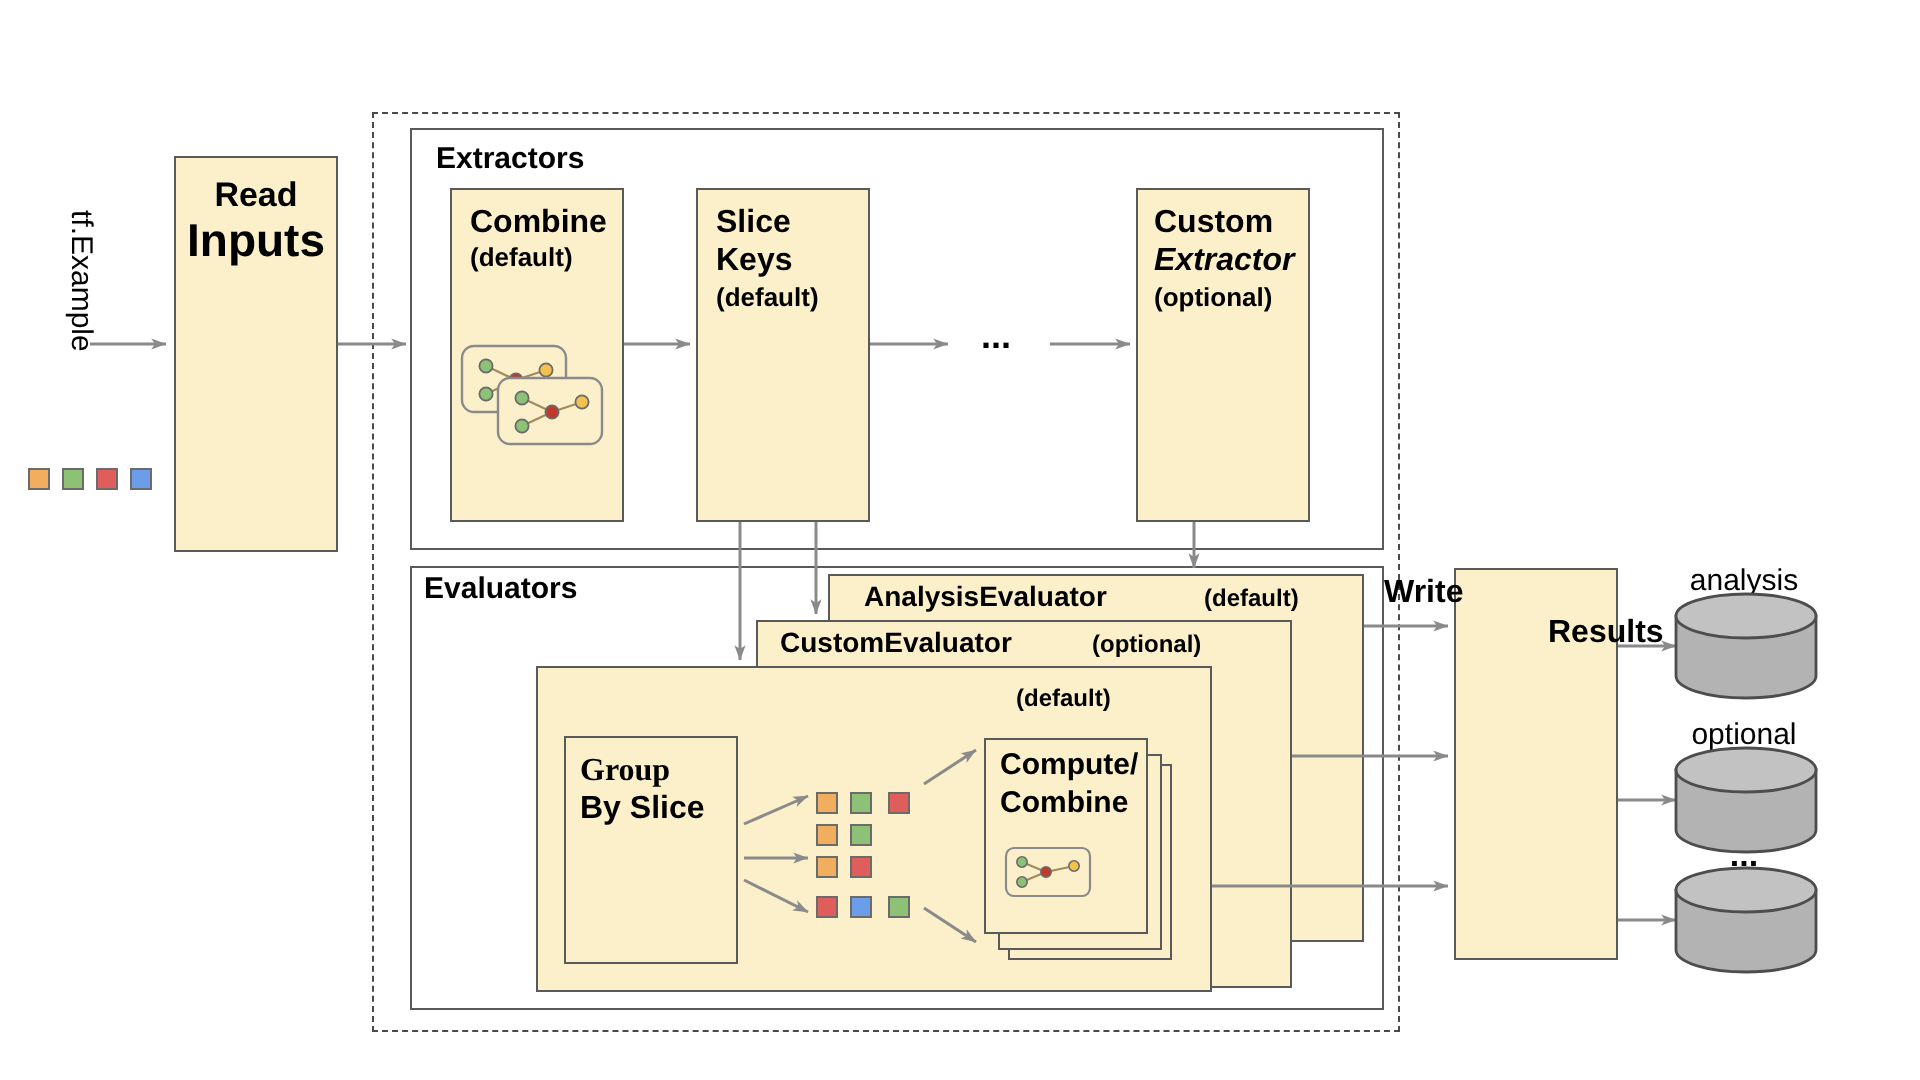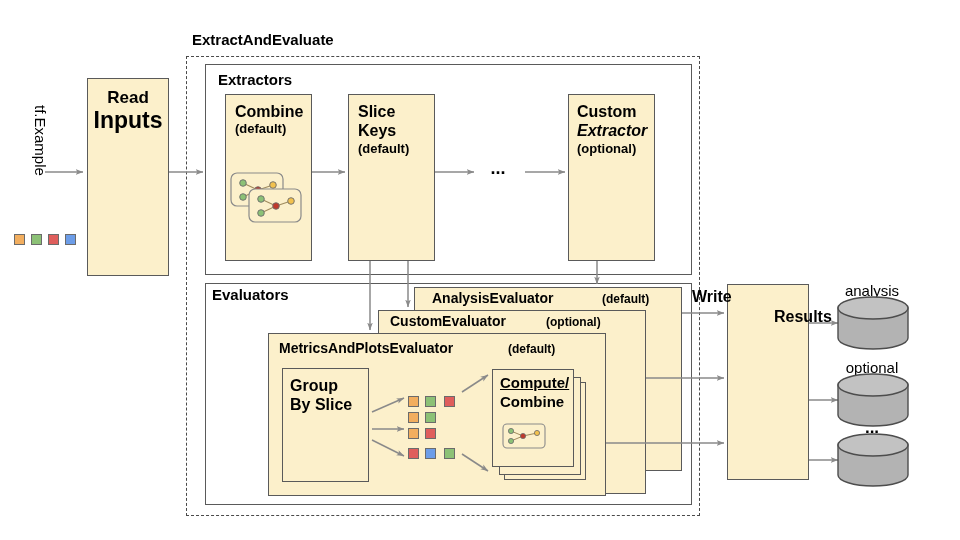--- a/index.html
+++ b/index.html
@@ -83,21 +83,20 @@
     <div class="sq" style="left:14px; top:234px; background:#f2ae5f;"></div>
     <div class="sq" style="left:31px; top:234px; background:#8cc176;"></div>
     <div class="sq" style="left:48px; top:234px; background:#df5e5c;"></div>
     <div class="sq" style="left:65px; top:234px; background:#6c9de8;"></div>
   </div>
 
   <div class="box" style="left:87px; top:78px; width:82px; height:198px;"></div>
   <div class="lbl bold ctr" style="left:87px; top:88px; width:82px; font-size:17px;">Read</div>
   <div class="lbl bold ctr" style="left:87px; top:108px; width:82px; font-size:23px;">Inputs</div>
 
-  <div class="lbl bold" style="left:192px; top:32px; font-size:15px;">ExtractAndEvaluate</div>
   <div class="dashbox" style="left:186px; top:56px; width:514px; height:460px;"></div>
 
   <div class="plainbox" style="left:205px; top:64px; width:487px; height:211px;"></div>
   <div class="lbl bold" style="left:218px; top:72px; font-size:15px;">Extractors</div>
 
   <div class="box" style="left:225px; top:94px; width:87px; height:167px;"></div>
   <div class="lbl bold" style="left:235px; top:103px; font-size:16px;">Combine</div>
   <div class="lbl bold" style="left:235px; top:122px; font-size:13px;">(default)</div>
 
   <div class="box" style="left:348px; top:94px; width:87px; height:167px;"></div>
@@ -117,25 +116,24 @@
 
   <div class="box" style="left:414px; top:287px; width:268px; height:184px;"></div>
   <div class="lbl bold" style="left:432px; top:291px; font-size:14px;">AnalysisEvaluator</div>
   <div class="lbl bold" style="left:602px; top:293px; font-size:12px;">(default)</div>
 
   <div class="box" style="left:378px; top:310px; width:268px; height:184px;"></div>
   <div class="lbl bold" style="left:390px; top:314px; font-size:14px;">CustomEvaluator</div>
   <div class="lbl bold" style="left:546px; top:316px; font-size:12px;">(optional)</div>
 
   <div class="box" style="left:268px; top:333px; width:338px; height:163px;"></div>
-  <div class="lbl bold" style="left:279px; top:341px; font-size:14px;">MetricsAndPlotsEvaluator</div>
   <div class="lbl bold" style="left:508px; top:343px; font-size:12px;">(default)</div>
 
   <div class="box" style="left:282px; top:368px; width:87px; height:114px;"></div>
-  <div class="lbl bold" style="left:290px; top:377px; font-size:16px;">Group</div>
+  <div class="lbl bold" style="left:290px; top:377px; font-size:16px;font-family:Liberation Serif, serif;">Group</div>
   <div class="lbl bold" style="left:290px; top:396px; font-size:16px;">By Slice</div>
 
   <div>
     <div class="sq" style="left:408px; top:396px; background:#f2ae5f;"></div>
     <div class="sq" style="left:425px; top:396px; background:#8cc176;"></div>
     <div class="sq" style="left:444px; top:396px; background:#df5e5c;"></div>
 
     <div class="sq" style="left:408px; top:412px; background:#f2ae5f;"></div>
     <div class="sq" style="left:425px; top:412px; background:#8cc176;"></div>
 
@@ -143,21 +141,21 @@
     <div class="sq" style="left:425px; top:428px; background:#df5e5c;"></div>
 
     <div class="sq" style="left:408px; top:448px; background:#df5e5c;"></div>
     <div class="sq" style="left:425px; top:448px; background:#6c9de8;"></div>
     <div class="sq" style="left:444px; top:448px; background:#8cc176;"></div>
   </div>
 
   <div class="box" style="left:504px; top:382px; width:82px; height:98px;"></div>
   <div class="box" style="left:499px; top:377px; width:82px; height:98px;"></div>
   <div class="box" style="left:492px; top:369px; width:82px; height:98px;"></div>
-  <div class="lbl bold" style="left:500px; top:375px; font-size:15px;text-decoration:underline;">Compute/</div>
+  <div class="lbl bold" style="left:500px; top:375px; font-size:15px;">Compute/</div>
   <div class="lbl bold" style="left:500px; top:394px; font-size:15px;text-align:right;">Combine</div>
 
   <div class="box" style="left:727px; top:284px; width:82px; height:196px;"></div>
   <div class="lbl bold" style="left:692px; top:288px; font-size:16px;">Write</div>
   <div class="lbl bold" style="left:758px; top:308px; font-size:16px;margin-left:16px;">Results</div>
 
   <div class="lbl ctr" style="left:827px; top:283px; width:90px; font-size:15px;">analysis</div>
   <div class="lbl ctr" style="left:827px; top:360px; width:90px; font-size:15px;">optional</div>
   <div class="lbl bold ctr" style="left:827px; top:418px; width:90px; font-size:17px;">...</div>
 

